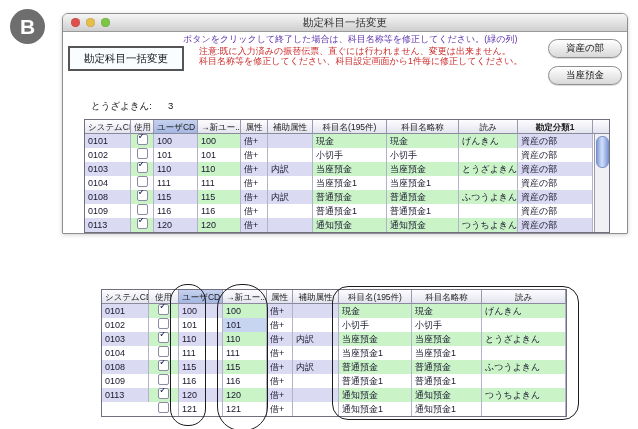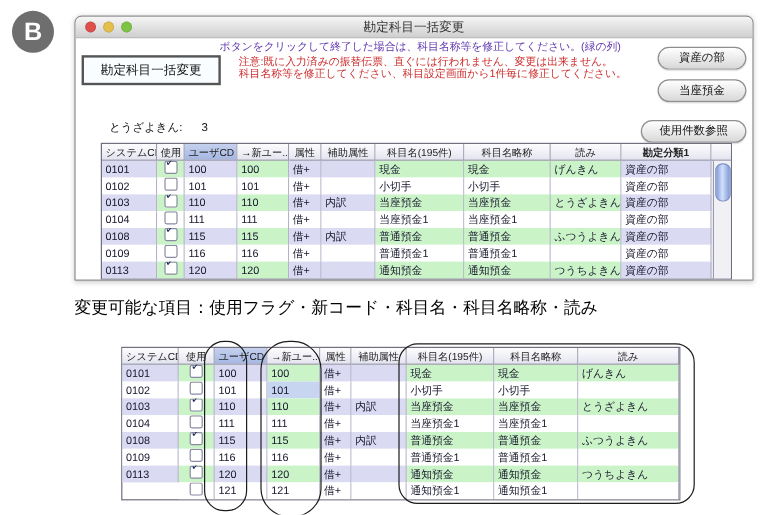--- a/index.html
+++ b/index.html
@@ -103,21 +103,20 @@
         <div>科目名称等を修正してください、科目設定画面から1件毎に修正してください。</div>
       </div>
     </div>
 
     <div class="digit-row">
       <span>とうざよきん:</span><span class="digit-val">3</span>
     </div>
 
     <button class="aqua-btn btn1">資産の部</button>
     <button class="aqua-btn btn2">当座預金</button>
-    <button class="aqua-btn btn3">使用件数参照</button>
   </div>
 
   <div id="table1" class="grid-table">
     <div class="vscroll">
       <div class="vthumb"></div>
     </div>
   <div class="trow">
         <div class="cell hcell" style="width: 46px;">システムCD</div>
         <div class="cell hcell" style="width: 23px;">使用</div>
         <div class="cell hcell sort" style="width: 44px;">ユーザCD<span class="sorticon">▲</span></div>
@@ -209,21 +208,20 @@
         <div class="cell c-grn" style="width: 43px;">120</div>
         <div class="cell c-lav" style="width: 27px;">借+</div>
         <div class="cell c-lav" style="width: 45px;"></div>
         <div class="cell c-grn" style="width: 74px;">通知預金</div>
         <div class="cell c-grn" style="width: 72px;">通知預金</div>
         <div class="cell c-grn" style="width: 59px;">つうちよきん</div>
         <div class="cell c-lav" style="width: 75px;">資産の部</div>
       </div>
     </div>
 
-  <div class="caption">変更可能な項目：使用フラグ・新コード・科目名・科目名略称・読み</div>
 
   <div id="table2" class="grid-table">
       <div class="trow">
         <div class="cell hcell" style="width: 47px;">システムCD</div>
         <div class="cell hcell" style="width: 30px;">使用</div>
         <div class="cell hcell sort" style="width: 44px;">ユーザCD<span class="sorticon">▲</span></div>
         <div class="cell hcell" style="width: 44px;">→新ユー...</div>
         <div class="cell hcell" style="width: 26px;">属性</div>
         <div class="cell hcell" style="width: 46px;">補助属性</div>
         <div class="cell hcell" style="width: 73px;">科目名(195件)</div>

